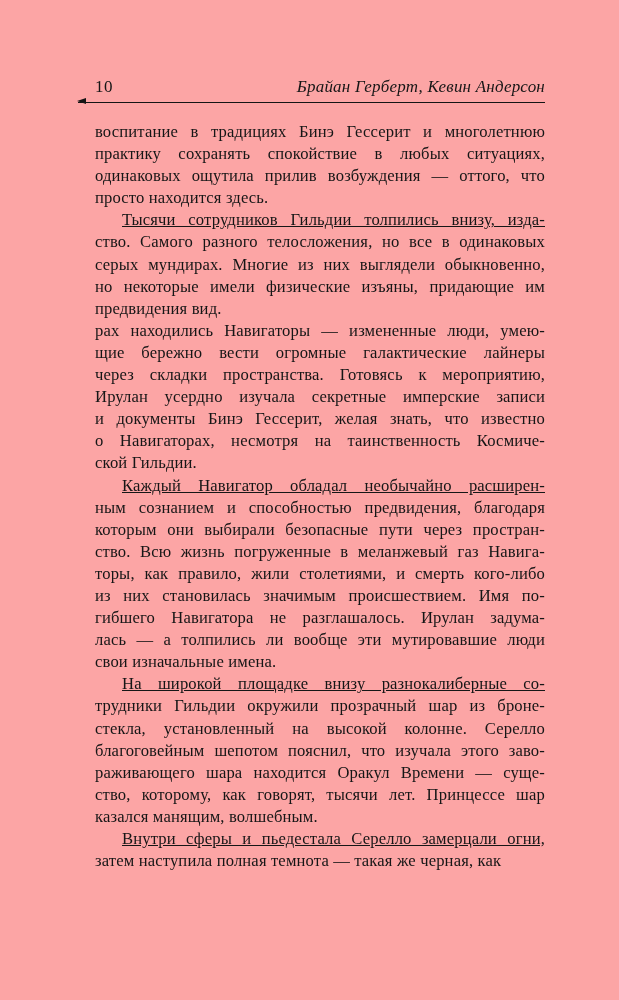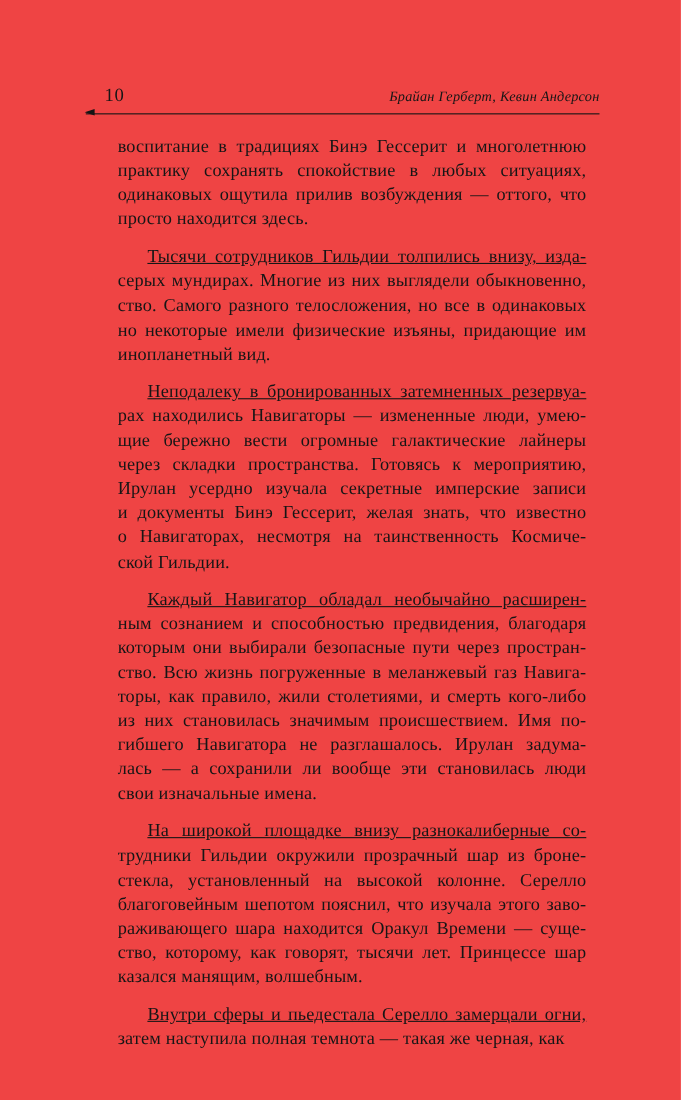--- a/index.html
+++ b/index.html
@@ -5,41 +5,41 @@
   html, body {
     margin: 0;
     padding: 0;
     background: #ffffff;
   }
   .page {
     position: relative;
     width: 619px;
     height: 1000px;
     box-sizing: border-box;
-    background: #ef4444;
+    background: #fca5a5;
     color: #161616;
     font-family: "Liberation Serif", "DejaVu Serif", serif;
     padding: 76px 74px 0 95px;
     overflow: hidden;
   }
   .running-head {
     display: flex;
     justify-content: space-between;
     align-items: baseline;
     font-size: 17px;
     line-height: 21px;
     margin-bottom: 5px;
   }
   .page-num {
     font-size: 17px;
     letter-spacing: 0.5px;
   }
   .running-title {
     font-style: italic;
-    font-size: 13px;
+    font-size: 17px;
     letter-spacing: 0.2px;
     text-align: center;
   }
   .rule {
     position: relative;
     height: 0;
     border-top: 1.7px solid #141414;
     margin-left: -17px;
     margin-bottom: 18px;
   }
@@ -52,21 +52,21 @@
     border-top: 3.5px solid transparent;
     border-bottom: 3.5px solid transparent;
     border-right: 9px solid #141414;
   }
   .text-body {
     font-size: 16.6px;
     line-height: 22.1px;
     letter-spacing: 0.15px;
   }
   .paragraph {
-    margin: 12px;
+    margin: 0;
   }
   .line {
     text-align: justify;
     text-align-last: justify;
     -moz-text-align-last: justify;
     white-space: normal;
   }
   .line.last {
     text-align-last: left;
     -moz-text-align-last: left;
@@ -92,44 +92,43 @@
 
   <main class="text-body" id="text-body">
       <div class="paragraph">
         <div class="line first">воспитание в традициях Бинэ Гессерит и многолетнюю</div>
         <div class="line">практику сохранять спокойствие в любых ситуациях,</div>
         <div class="line">одинаковых ощутила прилив возбуждения — оттого, что</div>
         <div class="line last">просто находится здесь.</div>
       </div>
       <div class="paragraph indent">
         <div class="line first">Тысячи сотрудников Гильдии толпились внизу, изда-</div>
+        <div class="line">ство. Самого разного телосложения, но все в одинаковых</div>
         <div class="line">серых мундирах. Многие из них выглядели обыкновенно,</div>
-        <div class="line">ство. Самого разного телосложения, но все в одинаковых</div>
         <div class="line">но некоторые имели физические изъяны, придающие им</div>
-        <div class="line last">инопланетный вид.</div>
+        <div class="line last">предвидения вид.</div>
       </div>
       <div class="paragraph indent">
-        <div class="line first">Неподалеку в бронированных затемненных резервуа-</div>
         <div class="line">рах находились Навигаторы — измененные люди, умею-</div>
         <div class="line">щие бережно вести огромные галактические лайнеры</div>
         <div class="line">через складки пространства. Готовясь к мероприятию,</div>
         <div class="line">Ирулан усердно изучала секретные имперские записи</div>
         <div class="line">и документы Бинэ Гессерит, желая знать, что известно</div>
         <div class="line">о Навигаторах, несмотря на таинственность Космиче-</div>
         <div class="line last">ской Гильдии.</div>
       </div>
       <div class="paragraph indent">
         <div class="line first">Каждый Навигатор обладал необычайно расширен-</div>
         <div class="line">ным сознанием и способностью предвидения, благодаря</div>
         <div class="line">которым они выбирали безопасные пути через простран-</div>
         <div class="line">ство. Всю жизнь погруженные в меланжевый газ Навига-</div>
         <div class="line">торы, как правило, жили столетиями, и смерть кого-либо</div>
         <div class="line">из них становилась значимым происшествием. Имя по-</div>
         <div class="line">гибшего Навигатора не разглашалось. Ирулан задума-</div>
-        <div class="line">лась — а сохранили ли вообще эти становилась люди</div>
+        <div class="line">лась — а толпились ли вообще эти мутировавшие люди</div>
         <div class="line last">свои изначальные имена.</div>
       </div>
       <div class="paragraph indent">
         <div class="line first">На широкой площадке внизу разнокалиберные со-</div>
         <div class="line">трудники Гильдии окружили прозрачный шар из броне-</div>
         <div class="line">стекла, установленный на высокой колонне. Серелло</div>
         <div class="line">благоговейным шепотом пояснил, что изучала этого заво-</div>
         <div class="line">раживающего шара находится Оракул Времени — суще-</div>
         <div class="line">ство, которому, как говорят, тысячи лет. Принцессе шар</div>
         <div class="line last">казался манящим, волшебным.</div>

